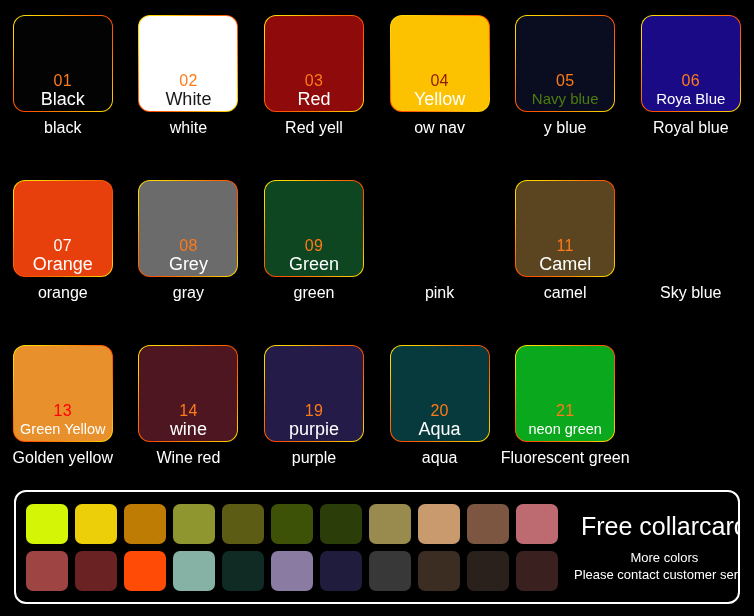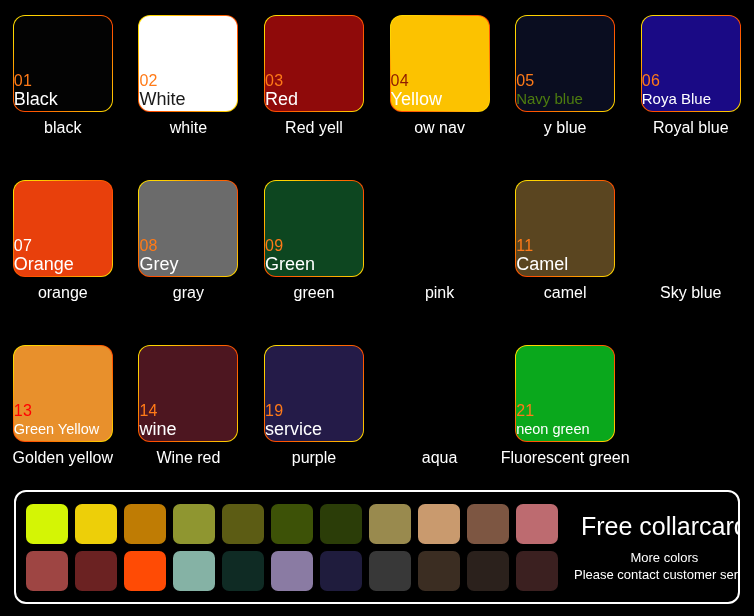--- a/index.html
+++ b/index.html
@@ -45,20 +45,21 @@
        #ffe000 0%, #ffd000 14%, #ff6a00 40%,
        #ff4b00 56%, #ff8c00 76%, #ffe000 100%);
   }
   .tile {
     width: 100%; height: 100%;
     border-radius: 11px;
     position: relative;
     display: flex;
     flex-direction: column;
     justify-content: flex-end;
+    align-items: center;
     padding-bottom: 2px;
     overflow: hidden;
   }
   .tile-num {
     font-size: 16px;
     line-height: 17px;
     color: #ff7a18;
     letter-spacing: 0.3px;
   }
   .tile-name {
@@ -250,26 +251,32 @@
             <div class="tile-num" style="color: rgb(255, 122, 24);">14</div>
             <div class="tile-name" style="color: rgb(255, 255, 255);">wine</div>
           </div>
         </div>
         <div class="caption">Wine red</div>
       </div>
       <div class="swatch-cell">
         <div class="tile-wrap">
           <div class="tile" style="background: rgb(36, 27, 72);">
             <div class="tile-num" style="color: rgb(255, 122, 24);">19</div>
-            <div class="tile-name" style="color: rgb(255, 255, 255);">service</div>
+            <div class="tile-name" style="color: rgb(255, 255, 255);">purpie</div>
           </div>
         </div>
         <div class="caption">purple</div>
       </div>
       <div class="swatch-cell">
+        <div class="tile-wrap">
+          <div class="tile" style="background: rgb(7, 58, 60);">
+            <div class="tile-num" style="color: rgb(255, 122, 24);">20</div>
+            <div class="tile-name" style="color: rgb(255, 255, 255);">Aqua</div>
+          </div>
+        </div>
         <div class="caption">aqua</div>
       </div>
       <div class="swatch-cell">
         <div class="tile-wrap">
           <div class="tile" style="background: rgb(10, 168, 28);">
             <div class="tile-num" style="color: rgb(255, 122, 24);">21</div>
             <div class="tile-name tighter" style="color: rgb(255, 255, 255);">neon green</div>
           </div>
         </div>
         <div class="caption wide">Fluorescent green</div>

